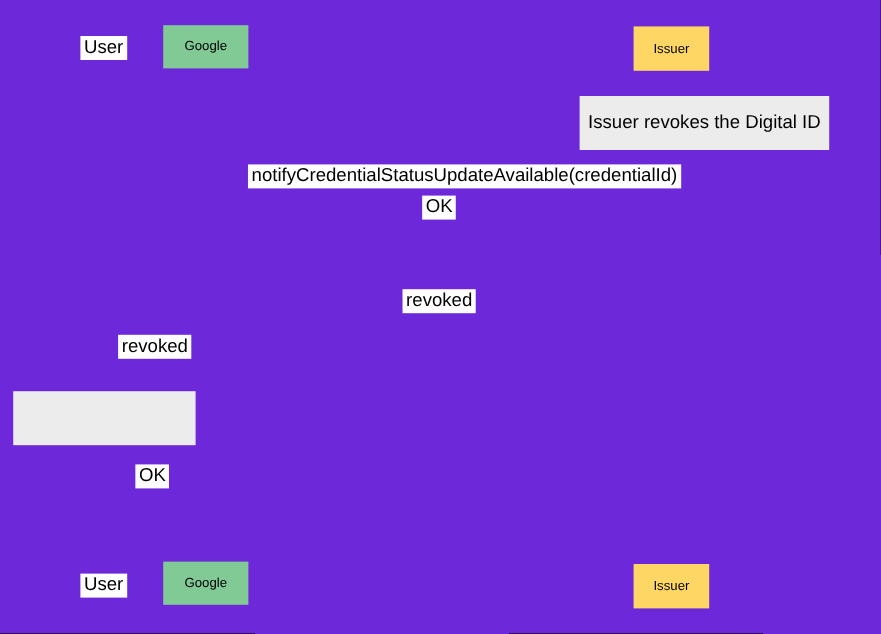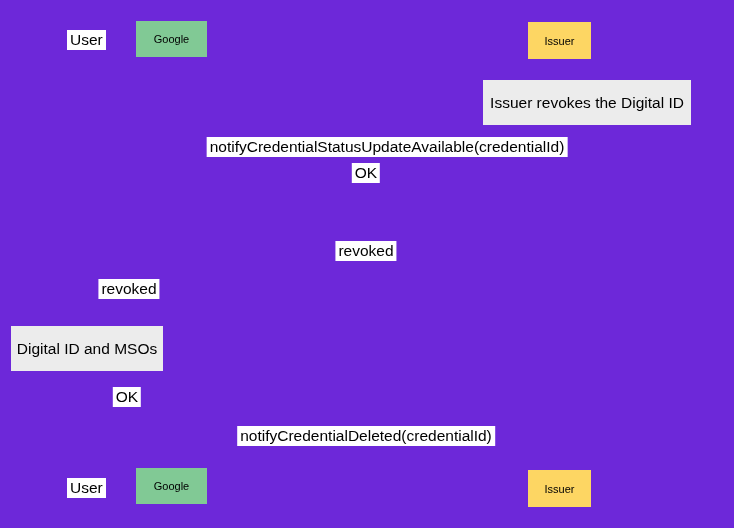--- a/index.html
+++ b/index.html
@@ -73,26 +73,24 @@
   <div class="lbl center" style="left:365px; top:137px;margin-left:22px;">notifyCredentialStatusUpdateAvailable(credentialId)</div>
 
   <div class="lbl center" style="left:366px; top:163px;">OK</div>
 
 
   <div class="lbl center" style="left:366px; top:241px;">revoked</div>
 
   <div class="lbl center" style="left:129px; top:279px;">revoked</div>
 
   <div class="note" style="left:11px; top:326px; width:152px; height:45px;">
-    <span>Digital ID and MSOs</span>
   </div>
 
   <div class="lbl center" style="left:127px; top:387px;">OK</div>
 
-  <div class="lbl center" style="left:366px; top:426px;">notifyCredentialDeleted(credentialId)</div>
 
   <div class="lbl" style="left:67px; top:478px;">User</div>
 
   <div class="box google" style="left:136px; top:468px; width:71px; height:36px;">Google</div>
 
   <div class="box issuer" style="left:528px; top:470px; width:63px; height:37px;">Issuer</div>
 
 </div>
 
 </body></html>

